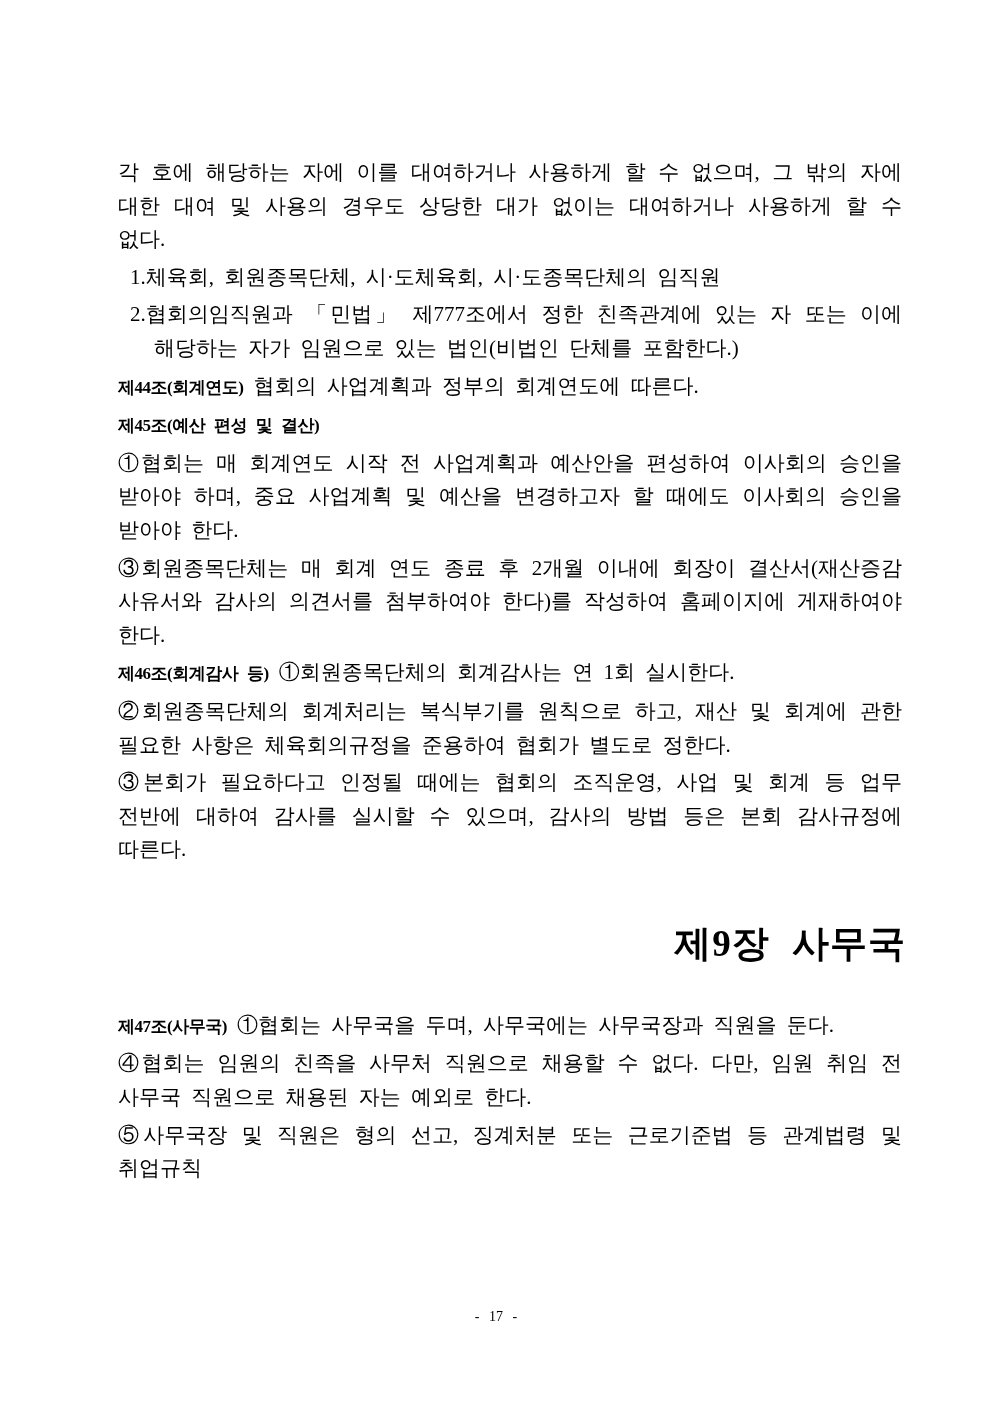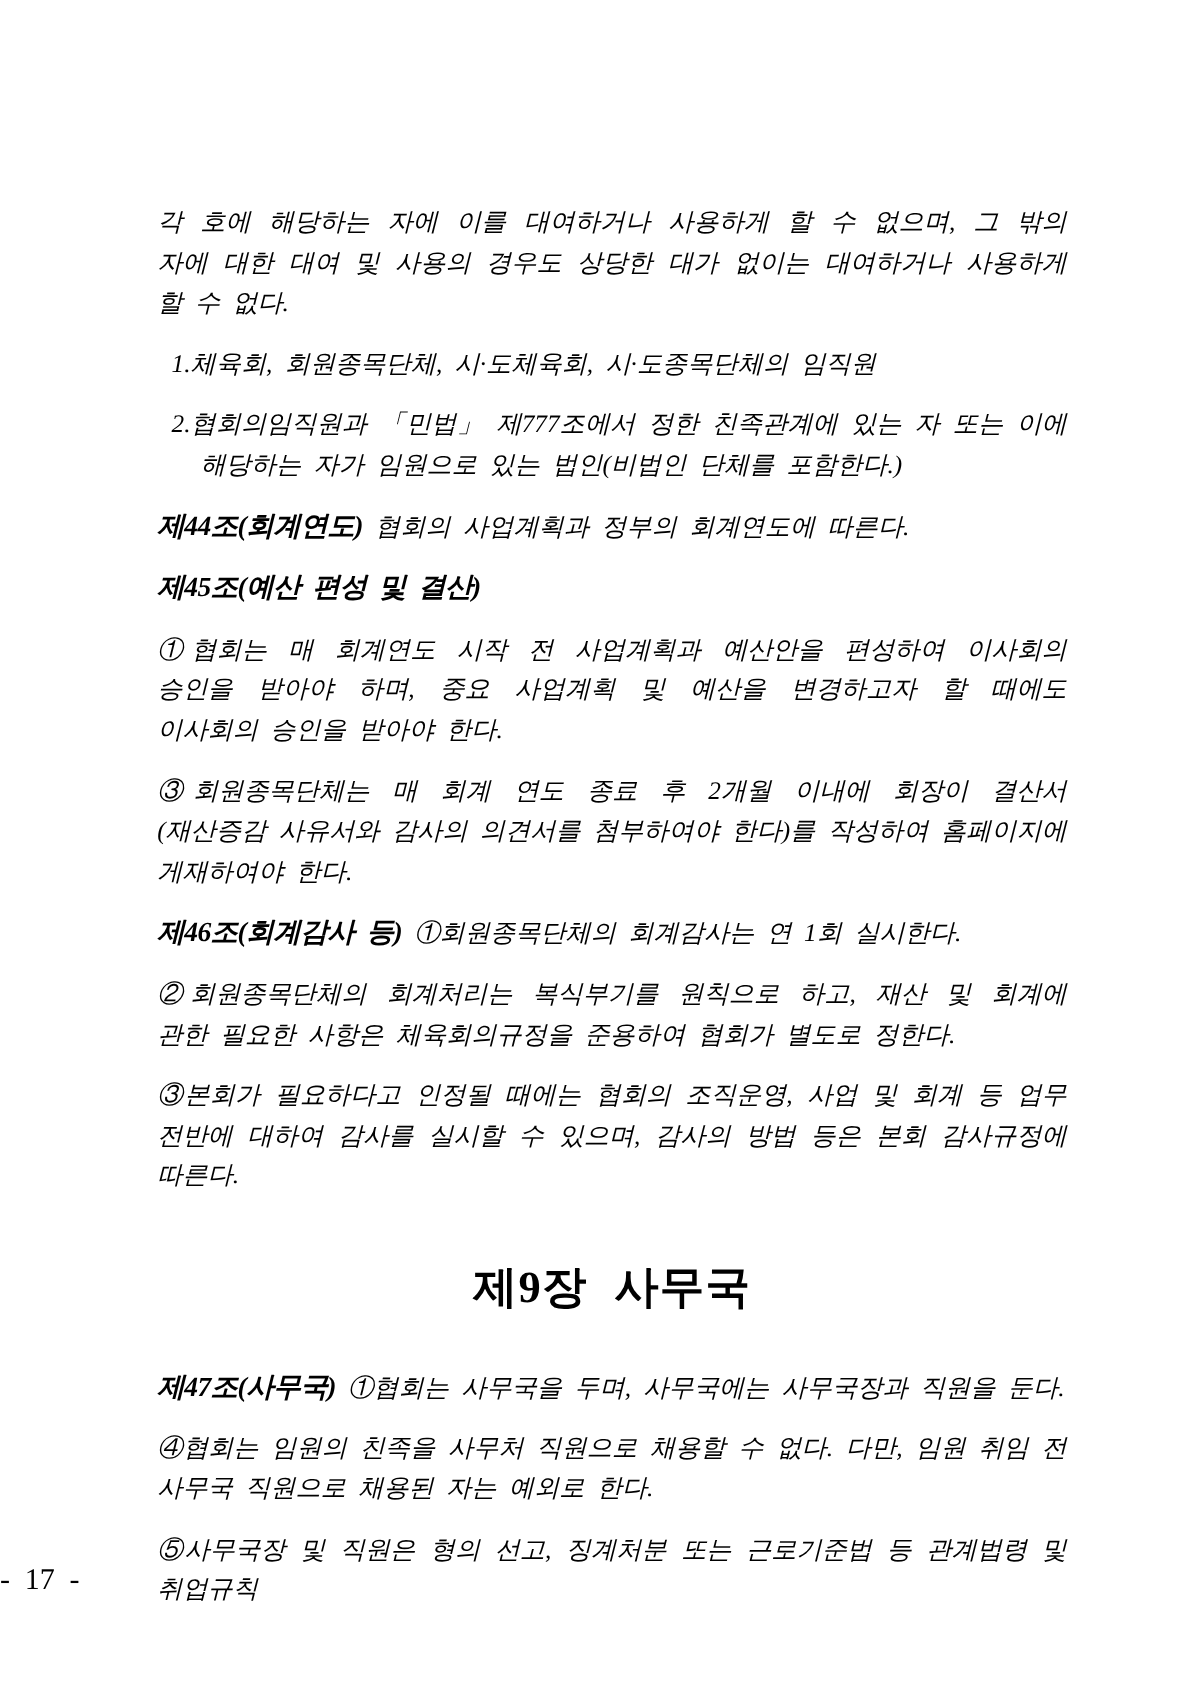--- a/index.html
+++ b/index.html
@@ -14,50 +14,50 @@
     background: #ffffff;
     box-sizing: border-box;
     padding: 152px 86px 0 114px;
     font-family: "Liberation Serif", "DejaVu Serif", serif;
     font-size: 21px;
     line-height: 33.6px;
     color: #000000;
     overflow: hidden;
   }
   .doc-body p {
-    margin: 17px;
+    margin: 4px;
     text-align: justify;
     word-spacing: 5px;
     word-break: keep-all;
-    font-style: italic;
   }
   .list-item {
     padding-left: 36px;
     text-indent: -24px;
   }
   .article-title {
     font-weight: bold;
-    font-size: 23px;
+    font-size: 17px;
     letter-spacing: -0.5px;
   }
   .chapter-heading {
     margin: 54px 0 42px 0;
-    text-align: center;
+    text-align: right;
     font-weight: bold;
     font-size: 37px;
     line-height: 46px;
     letter-spacing: 1px;
     word-spacing: 12px;
   }
   .page-footer {
     position: absolute;
     left: 0;
     right: 0;
     bottom: 74px;
-    font-size: 25px;
+    text-align: center;
+    font-size: 14px;
     line-height: 24px;
     word-spacing: 6px;
   }
 </style>
 </head>
 <body>
 
 <div class="page">
   <div class="doc-body">
 

